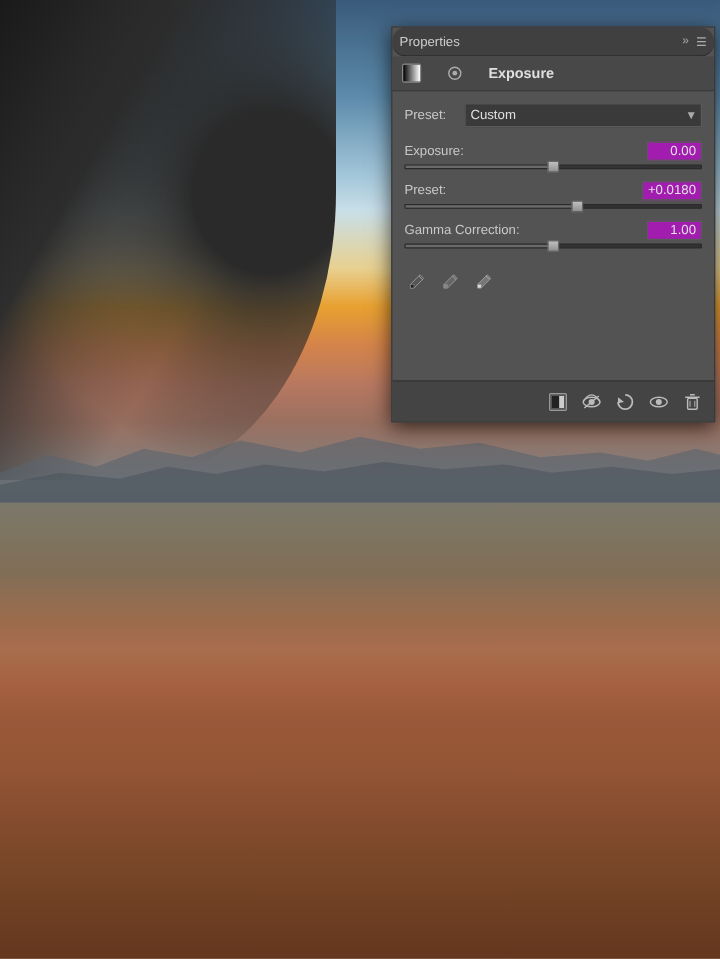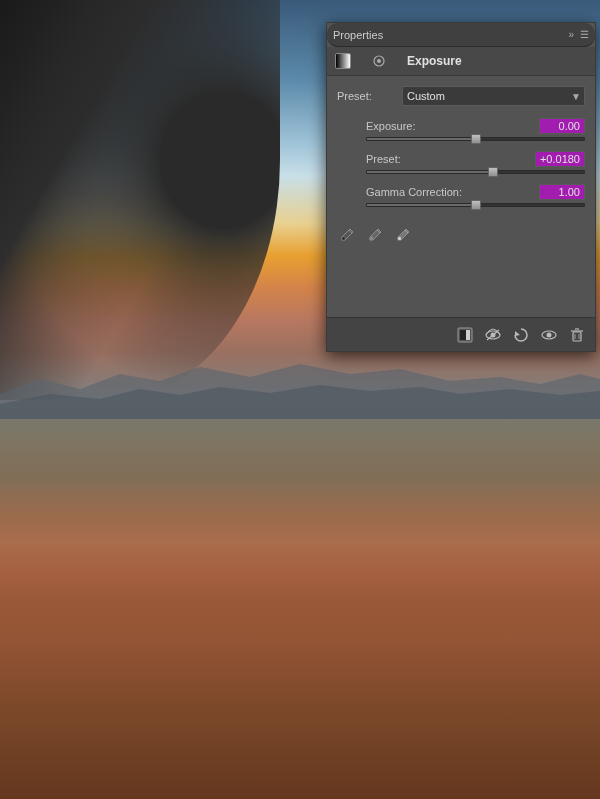--- a/index.html
+++ b/index.html
@@ -175,42 +175,40 @@
       flex: 1;
       height: 20px;
       background: #3a3a3a;
       border: 1px solid #5a5a5a;
       color: #e0e0e0;
       font-size: 11px;
       padding: 0 4px;
       appearance: none;
       -webkit-appearance: none;
       cursor: pointer;
-      margin-left: 15px;
     }
 
     .select-wrapper {
       flex: 1;
       position: relative;
       display: flex;
       align-items: center;
     }
 
     .select-arrow {
       position: absolute;
       right: 4px;
       color: #aaa;
       font-size: 10px;
       pointer-events: none;
     }
 
     
     .slider-group {
       margin-bottom: 10px;
-      margin-left: 29px;
     }
 
     .slider-label-row {
       display: flex;
       align-items: center;
       justify-content: space-between;
       margin-bottom: 3px;
     }
 
     .slider-label {

